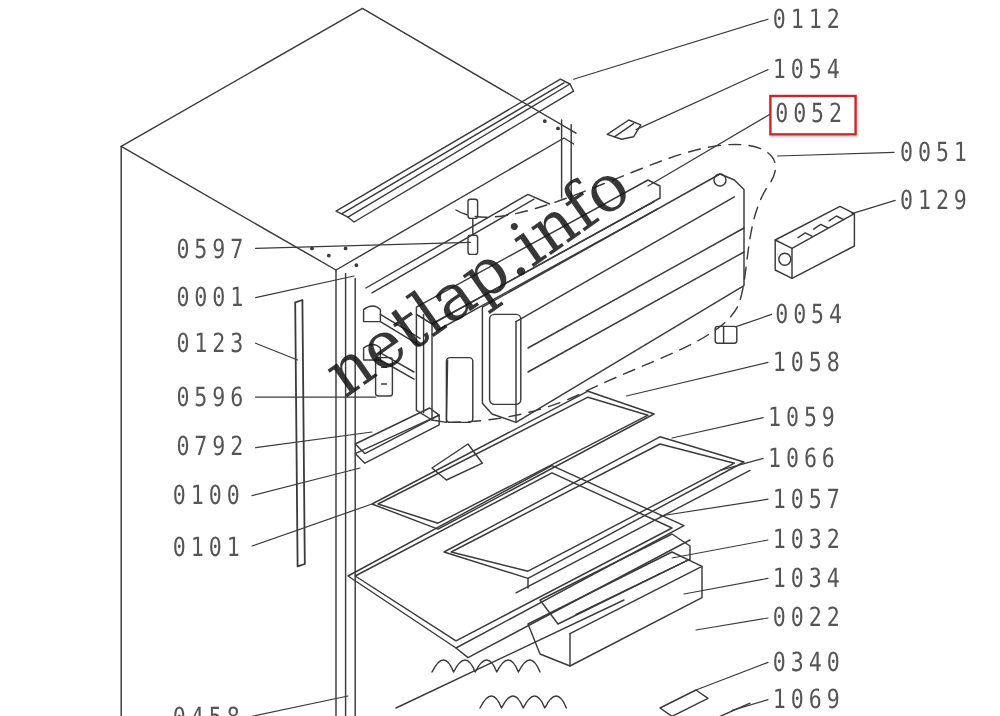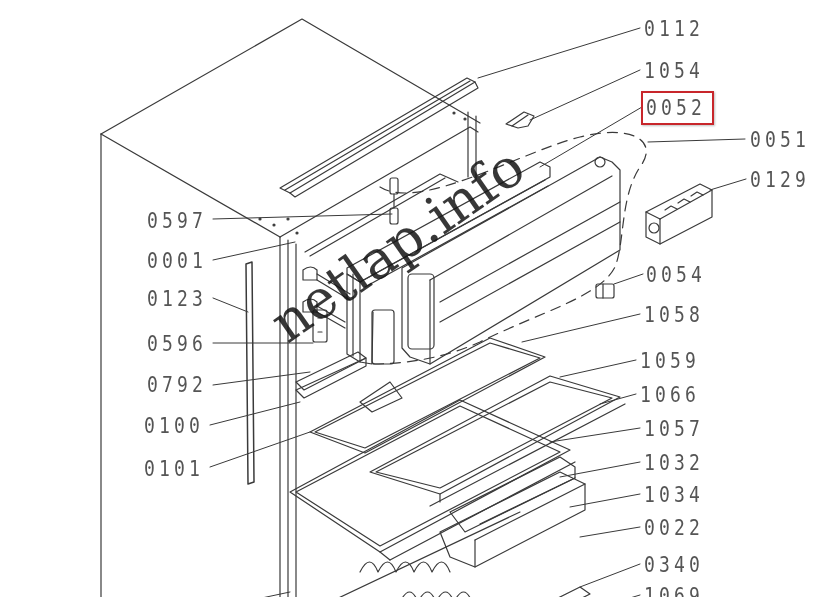--- a/index.html
+++ b/index.html
@@ -1,17 +1,17 @@
 <!DOCTYPE html>
 <html><head>
 <meta charset="utf-8">
 <style>
   html, body { margin: 0; padding: 0; background: #ffffff; }
   body { width: 833px; height: 597px; overflow: hidden; position: relative; font-family: "DejaVu Sans", sans-serif; }
-  .canvas { position: absolute; left: 0; top: 12px; width: 833px; height: 549px; }
+  .canvas { position: absolute; left: 0; top: 0; width: 833px; height: 549px; }
   svg.drawing { position: absolute; left: 0; top: 0; }
   .label {
     position: absolute;
     font-family: "DejaVu Sans Mono", "Liberation Mono", monospace;
     font-size: 22px;
     letter-spacing: 5px;
     color: #555555;
     line-height: 22px;
     font-weight: normal;
     white-space: nowrap;

